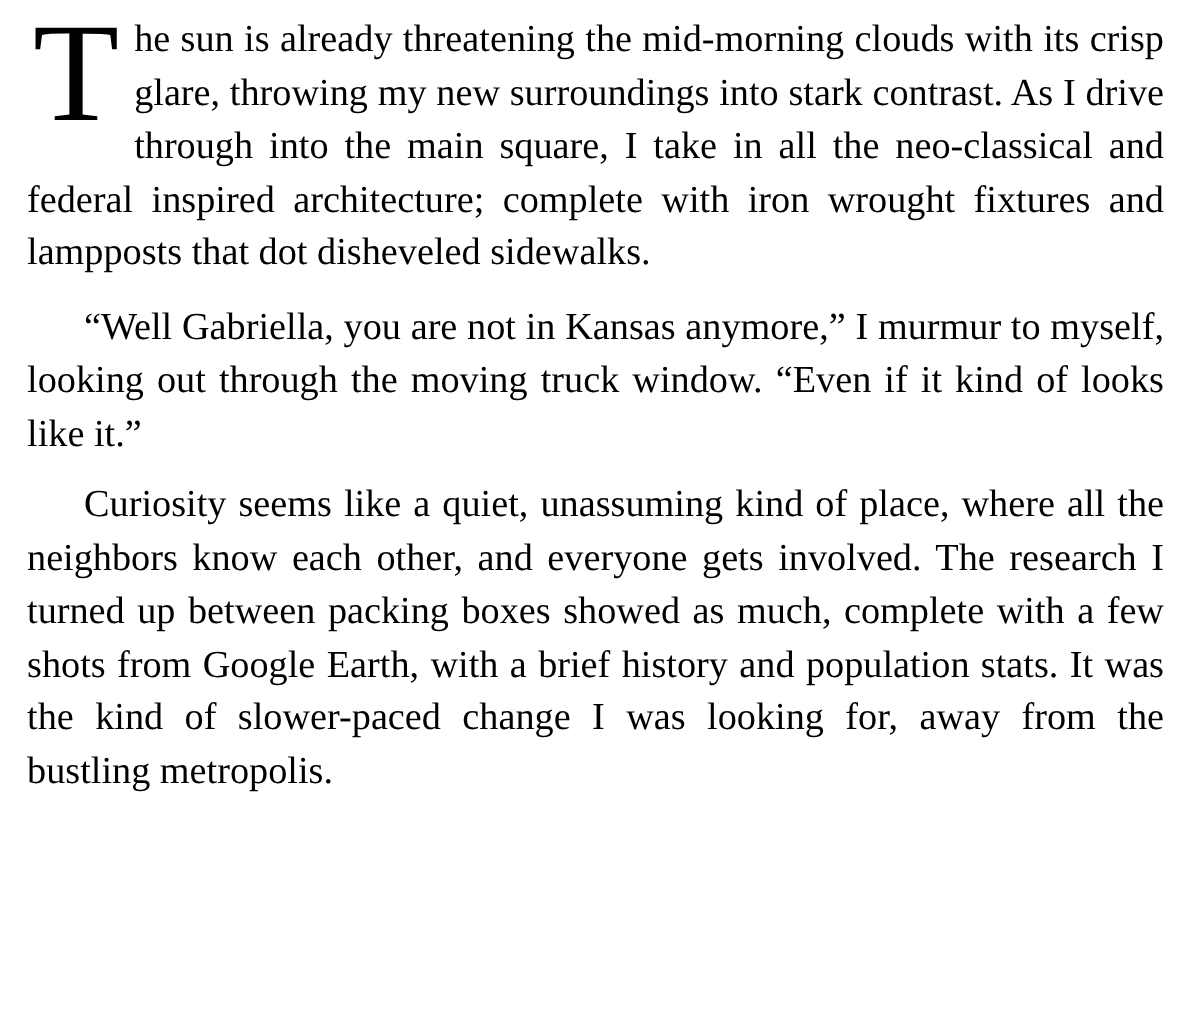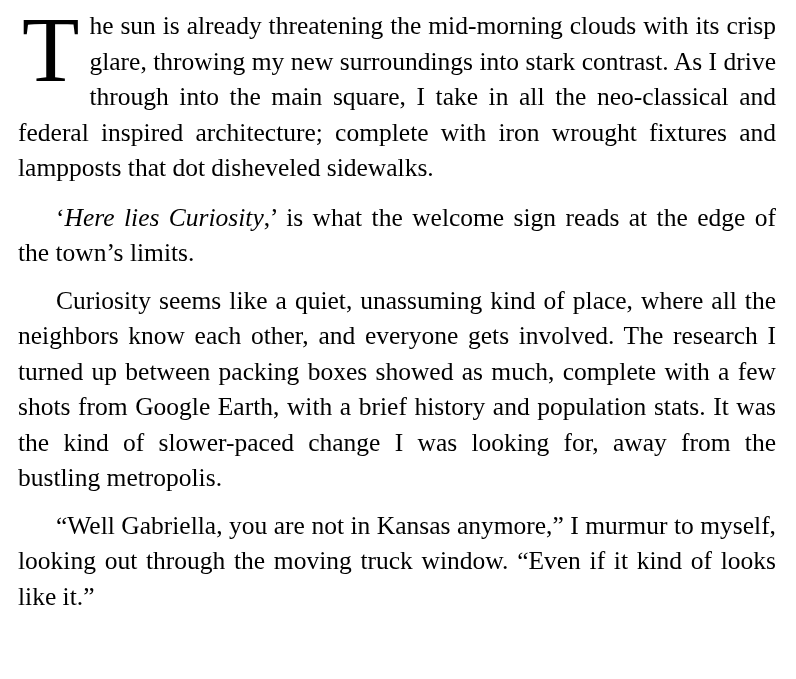--- a/index.html
+++ b/index.html
@@ -52,25 +52,22 @@
 </style>
 </head>
 <body>
 
 <div id="page">
 
   <p class="para first">
     <span class="dropcap">T</span><span>he sun is already threatening the mid-morning clouds with its crisp glare, throwing my new surroundings into stark contrast. As I drive through into the main square, I take in all the neo-classical and federal inspired architecture; complete with iron wrought fixtures and lampposts that dot disheveled sidewalks.</span>
   </p>
 
+
   <p class="para indent">
-    <span>‘</span><em>Here lies Curiosity</em><span>,’ is what the welcome sign reads at the edge of the town’s limits.</span>
+    <span>“Well Gabriella, you are not in Kansas anymore,” I murmur to myself, looking out through the moving truck window. “Even if it kind of looks like it.”</span>
   </p>
 
   <p class="para indent">
     <span>Curiosity seems like a quiet, unassuming kind of place, where all the neighbors know each other, and everyone gets involved. The research I turned up between packing boxes showed as much, complete with a few shots from Google Earth, with a brief history and population stats. It was the kind of slower-paced change I was looking for, away from the bustling metropolis.</span>
   </p>
 
-  <p class="para indent">
-    <span>“Well Gabriella, you are not in Kansas anymore,” I murmur to myself, looking out through the moving truck window. “Even if it kind of looks like it.”</span>
-  </p>
-
 </div>
 
 </body></html>

